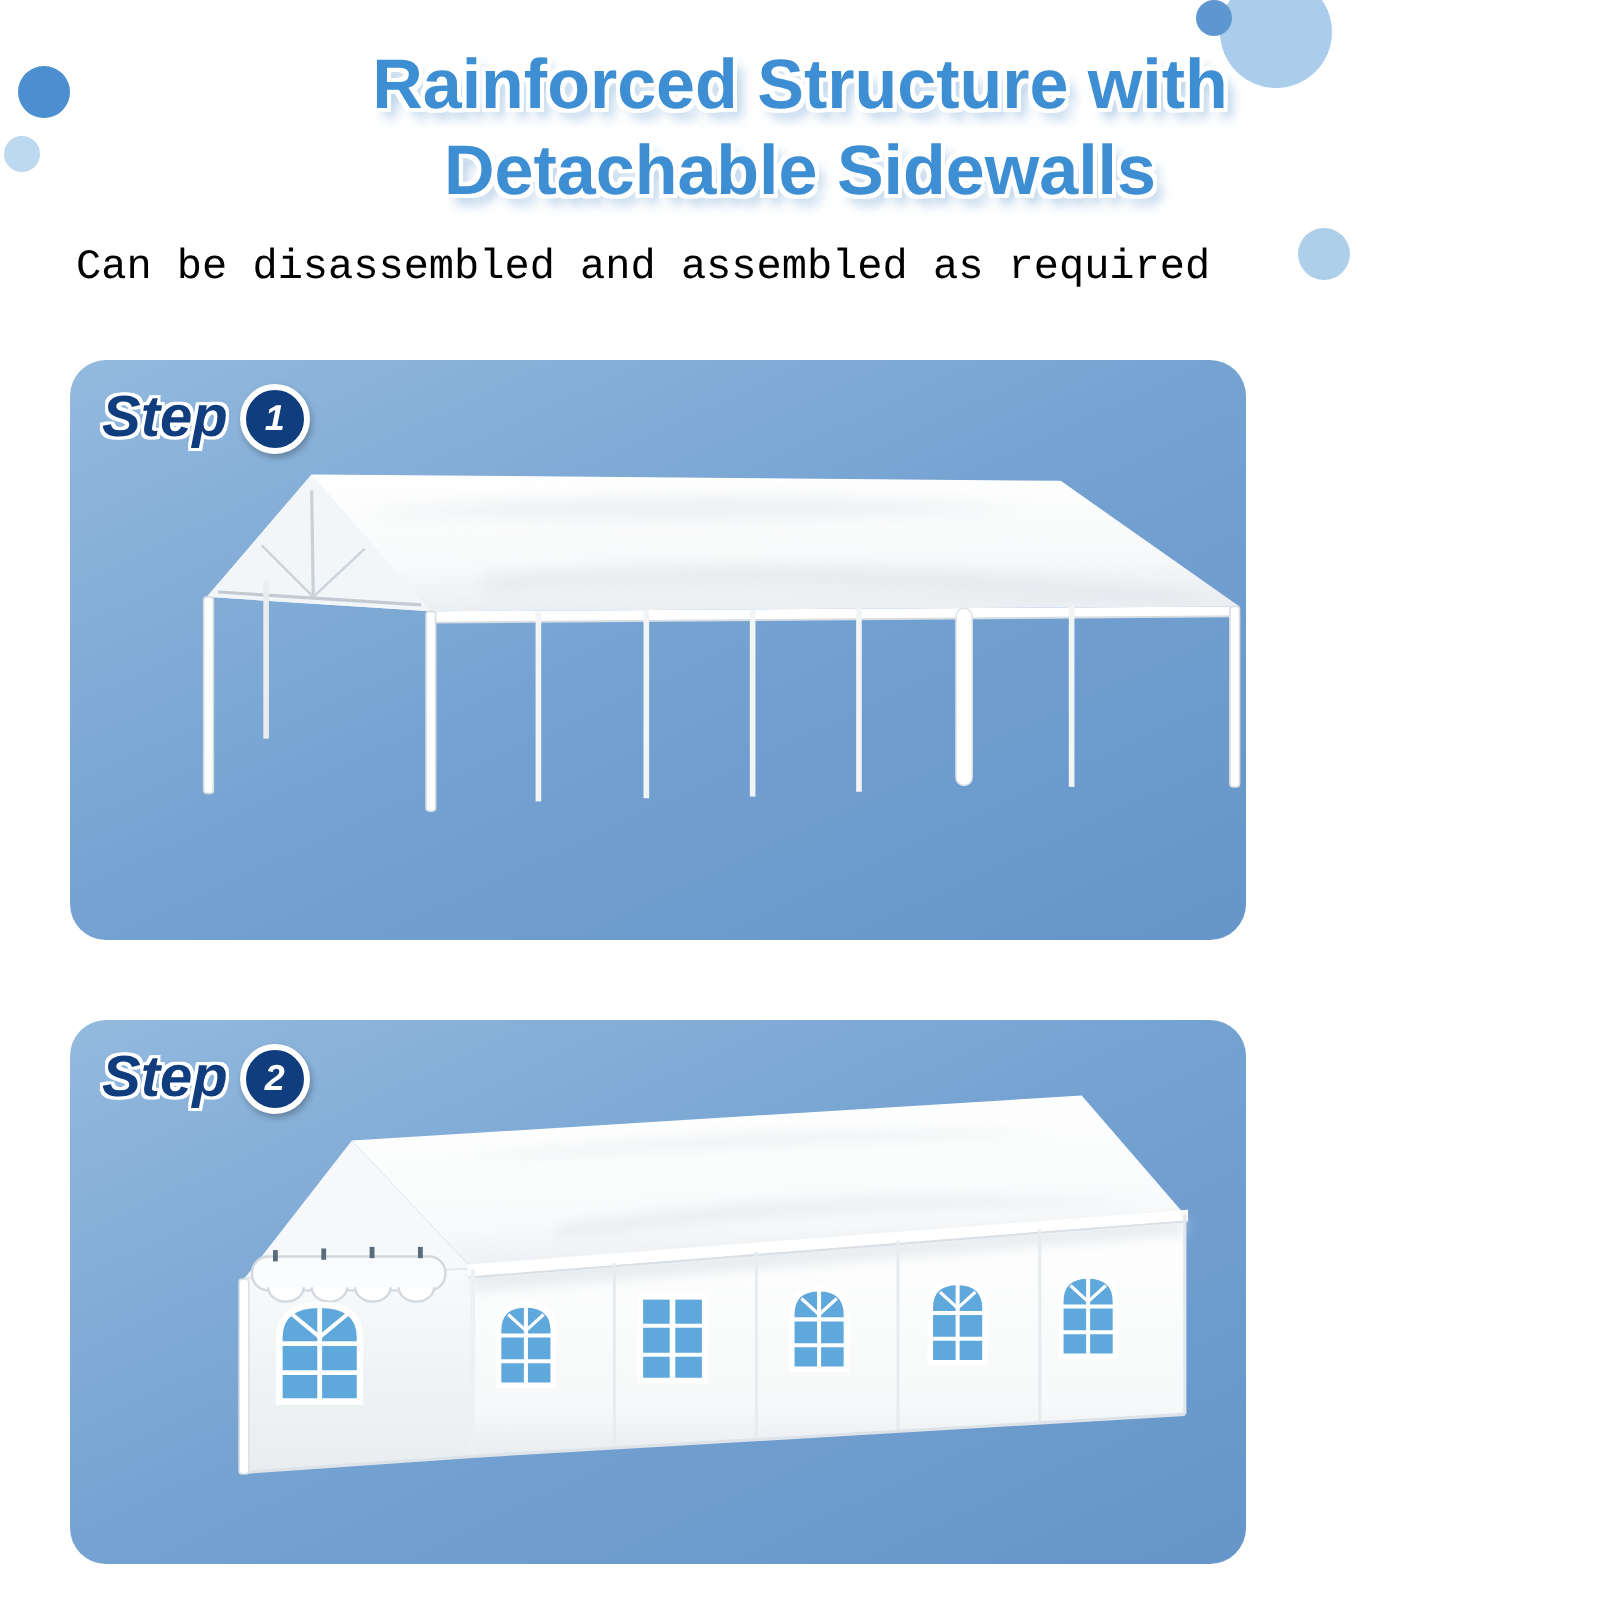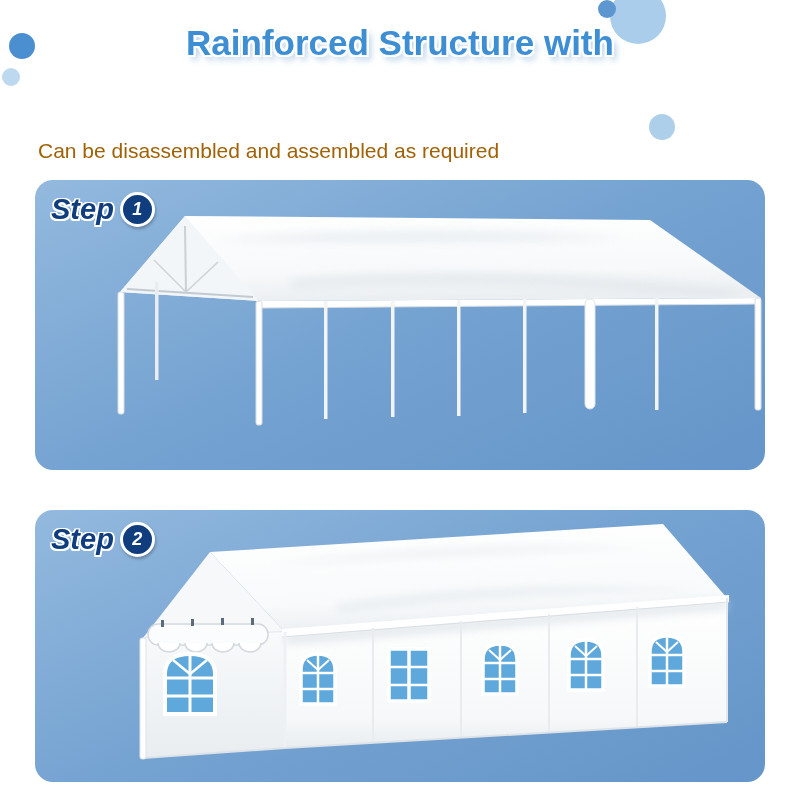--- a/index.html
+++ b/index.html
@@ -18,24 +18,24 @@
   .title{
     position:absolute;top:22px;left:0;width:100%;text-align:center;
     font-size:35px;font-weight:bold;color:#3e8ed4;line-height:1.22;
     letter-spacing:0px;z-index:3;
     text-shadow:
       -2px -2px 0 #fff, 2px -2px 0 #fff, -2px 2px 0 #fff, 2px 2px 0 #fff,
       -2px 0 0 #fff, 2px 0 0 #fff, 0 -2px 0 #fff, 0 2px 0 #fff,
       4px 5px 6px rgba(110,160,210,.55);
   }
   .subtitle{
-    position:absolute;left:38px;top:139px;font-size:21px;color:#a16207;z-index:3;
+    position:absolute;left:38px;top:123px;font-size:21px;color:#000000;z-index:3;font-family:Liberation Mono, monospace;
   }
   .panel{
-    position:absolute;left:35px;width:730px;border-radius:18px;
+    position:absolute;left:35px;width:588px;border-radius:18px;
     background:linear-gradient(155deg,#93b9de 0%,#74a2d1 50%,#6595c9 100%);
   }
   #panel1{top:180px;height:290px;}
   #panel2{top:510px;height:272px;}
   .panel svg{position:absolute;left:0;top:0;width:100%;height:100%;}
   .step{
     position:absolute;left:16px;top:12px;z-index:4;
     display:flex;align-items:center;gap:6px;
     font-size:29px;font-weight:bold;font-style:italic;color:#0f3d7e;
     text-shadow:
@@ -54,20 +54,21 @@
 <body>
 
 <div class="decor" id="c1"></div>
 <div class="decor" id="c2"></div>
 <div class="decor" id="c3"></div>
 <div class="decor" id="c4"></div>
 <div class="decor" id="c5"></div>
 
 <div class="title">
   <div>Rainforced Structure with</div>
+  <div>Detachable Sidewalls</div>
 </div>
 
 <div class="subtitle">Can be disassembled and assembled as required</div>
 
 <div class="panel" id="panel1">
   <div class="step">
     <span>Step</span>
     <span class="step-num">1</span>
   </div>
   <svg viewBox="0 0 730 290" aria-hidden="true">

